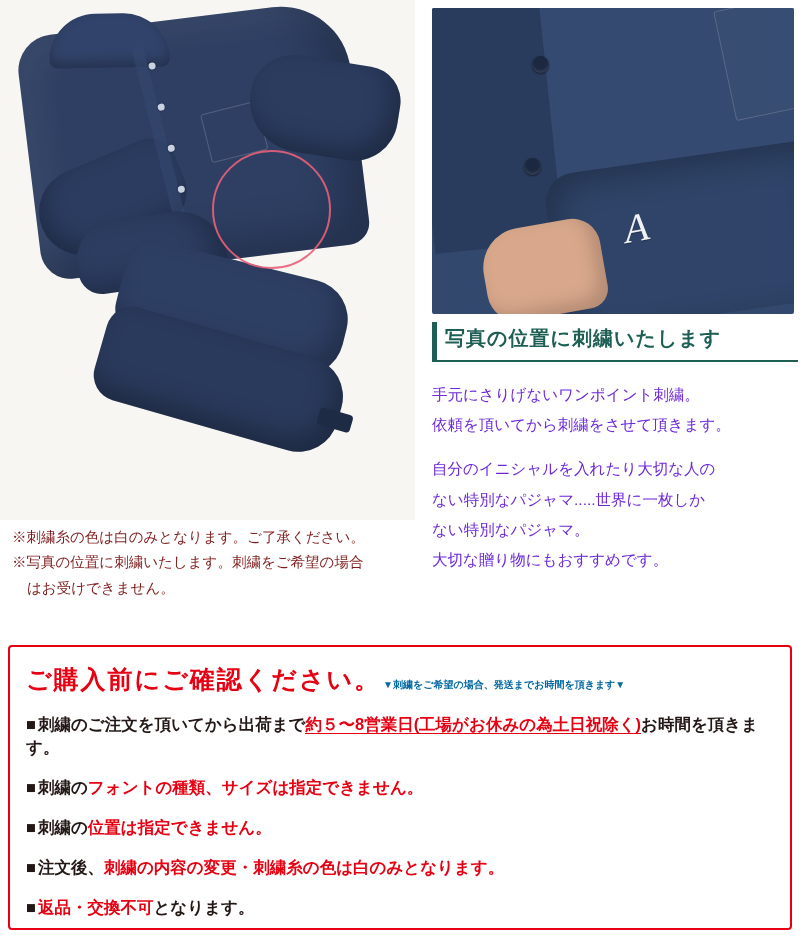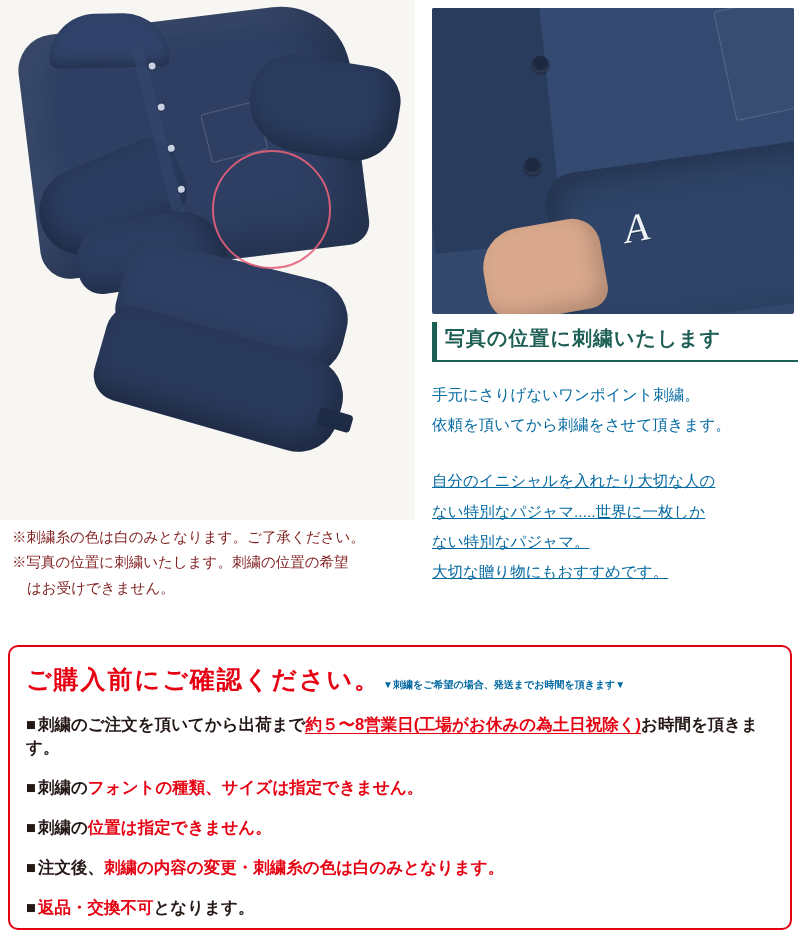--- a/index.html
+++ b/index.html
@@ -284,26 +284,25 @@
     color: #1e5f55;
     letter-spacing: 1px;
     padding: 4px 0 10px 8px;
     border-left: 5px solid #1e5f55;
     border-bottom: 2px solid #1e5f55;
     line-height: 1.2;
   }
   .para {
     font-size: 15.5px;
     line-height: 1.95;
-    color: #0369a1;
+    color: #6d28d9;
     margin-top: 18px;
   }
   .para.second {
-    margin-top: 26px;
-    text-decoration: underline;
+    margin-top: 14px;
   }
 
   
   .notes {
     position: absolute;
     left: 12px;
     top: 525px;
     width: 410px;
     font-size: 14.5px;
     line-height: 1.75;
@@ -315,21 +314,21 @@
   }
 
   
   .redbox {
     position: absolute;
     left: 8px;
     top: 645px;
     width: 784px;
     height: 285px;
     border: 2px solid #e60012;
-    border-radius: 10px;
+    border-radius: 4px;
     box-sizing: border-box;
     padding: 16px 16px 0 16px;
   }
   .rb-title-row {
     display: flex;
     align-items: baseline;
     white-space: nowrap;
   }
   .rb-title {
     font-size: 25px;
@@ -415,21 +414,21 @@
     <div class="para second">
       <div>自分のイニシャルを入れたり大切な人の</div>
       <div>ない特別なパジャマ.....世界に一枚しか</div>
       <div>ない特別なパジャマ。</div>
       <div>大切な贈り物にもおすすめです。</div>
     </div>
   </div>
 
   <div class="notes">
     <div>※刺繍糸の色は白のみとなります。ご了承ください。</div>
-    <div>※写真の位置に刺繍いたします。刺繍の位置の希望</div>
+    <div>※写真の位置に刺繍いたします。刺繍をご希望の場合</div>
     <div class="indent">はお受けできません。</div>
   </div>
 </div>
 
 <div class="redbox">
   <div class="rb-title-row">
     <span class="rb-title">ご購入前にご確認ください。</span>
     <span class="rb-sub">▼刺繍をご希望の場合、発送までお時間を頂きます▼</span>
   </div>
 

